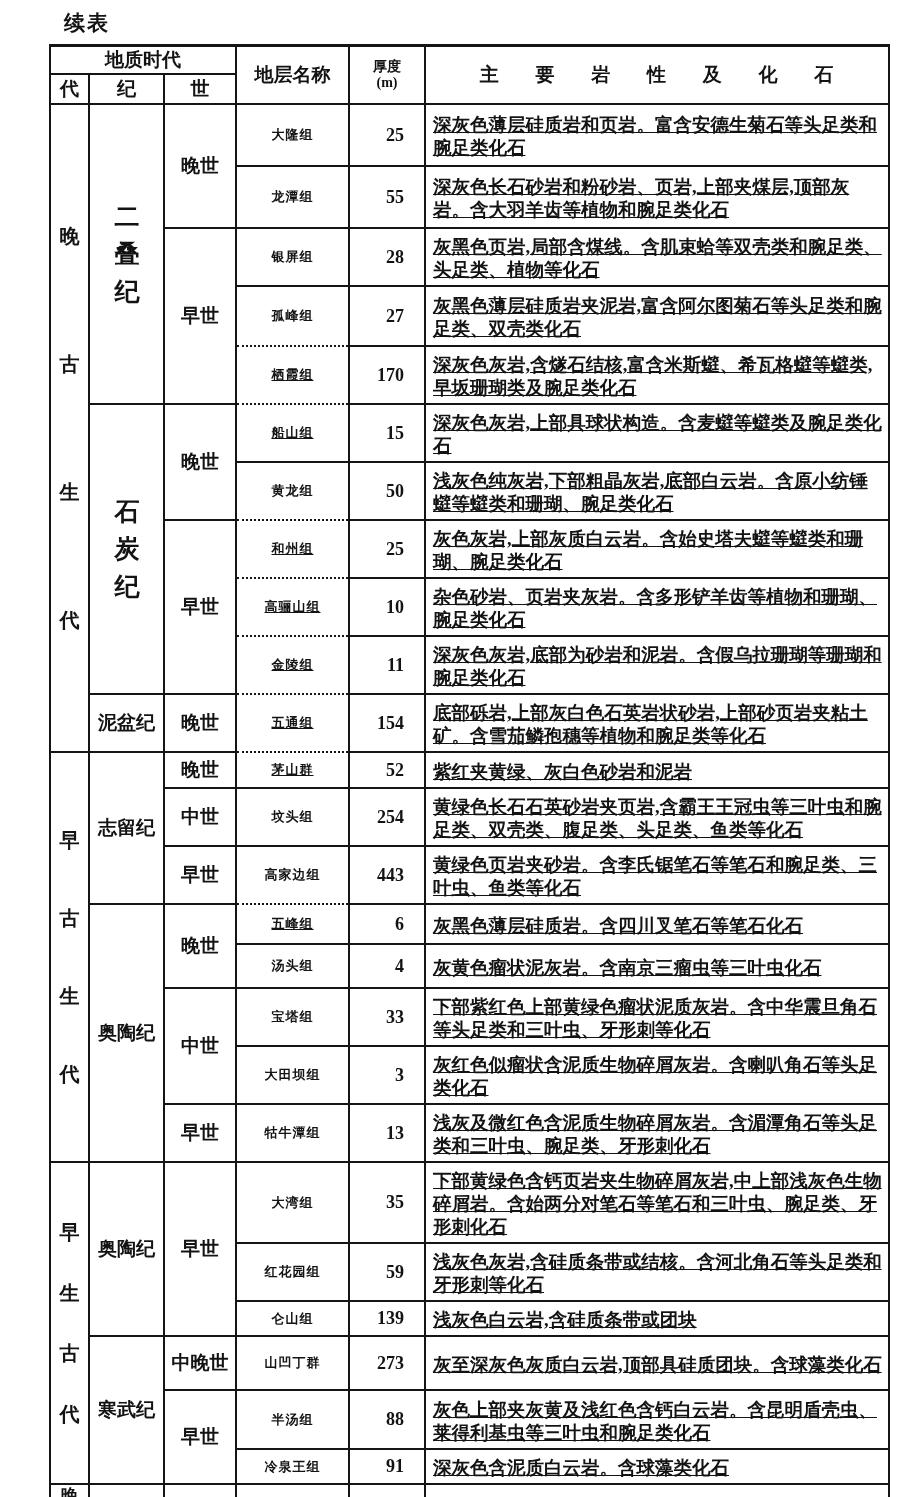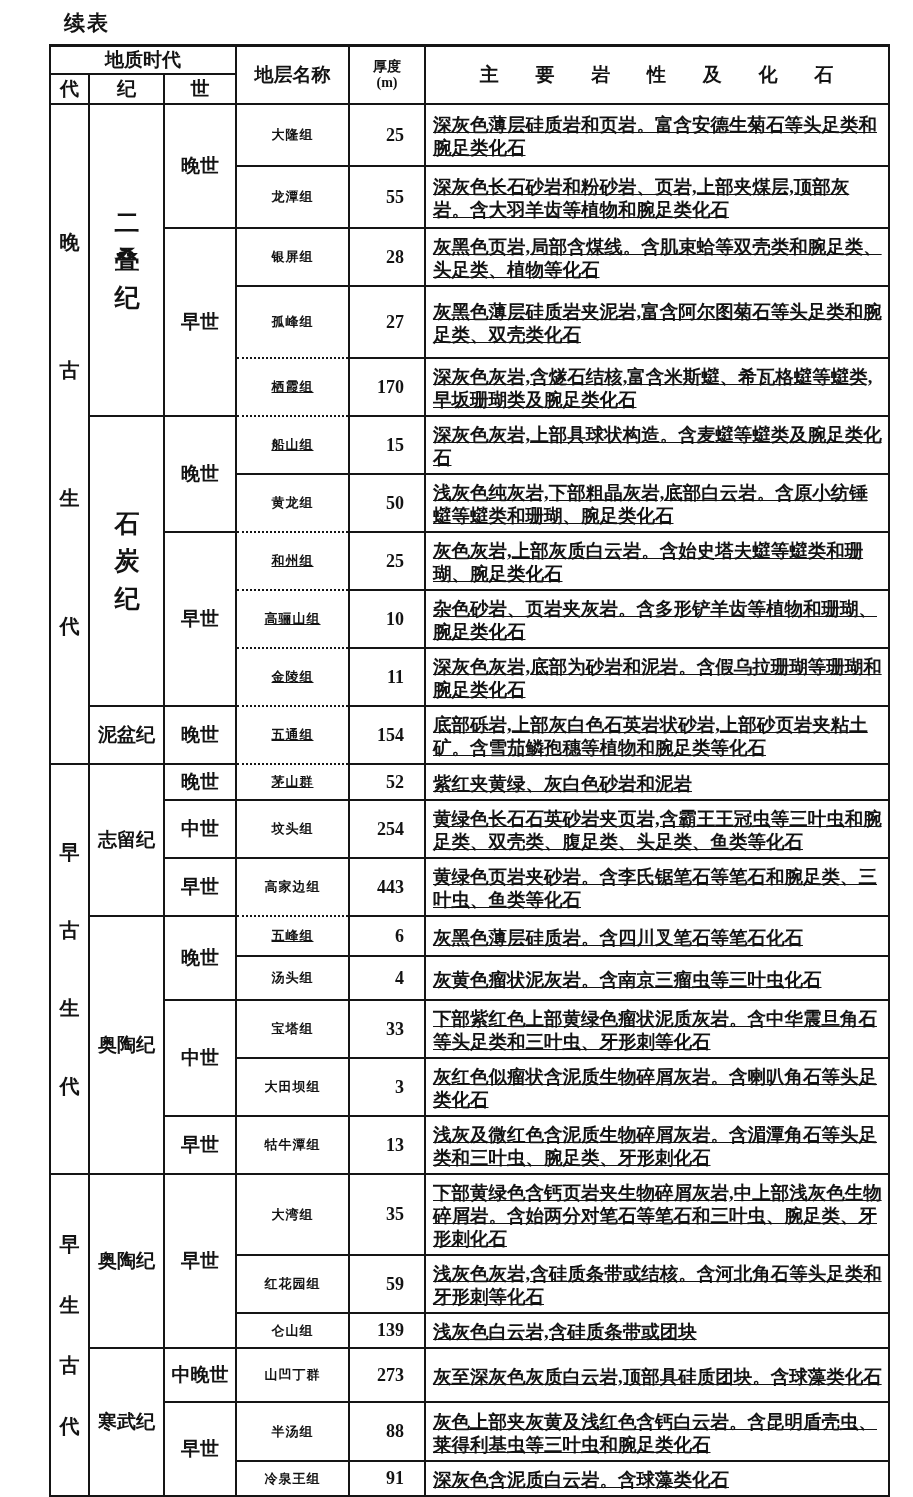--- a/index.html
+++ b/index.html
@@ -107,21 +107,21 @@
     <td class="name-cell">龙潭组</td>
     <td class="thick-cell">55</td>
     <td class="desc-cell">深灰色长石砂岩和粉砂岩、页岩,上部夹煤层,顶部灰岩。含大羽羊齿等植物和腕足类化石</td>
   </tr>
   <tr style="height:58px">
     <td class="epoch-cell" rowspan="3">早世</td>
     <td class="name-cell">银屏组</td>
     <td class="thick-cell">28</td>
     <td class="desc-cell">灰黑色页岩,局部含煤线。含肌束蛤等双壳类和腕足类、头足类、植物等化石</td>
   </tr>
-  <tr style="height:72px">
+  <tr style="height:60px">
     <td class="name-cell">孤峰组</td>
     <td class="thick-cell">27</td>
     <td class="desc-cell">灰黑色薄层硅质岩夹泥岩,富含阿尔图菊石等头足类和腕足类、双壳类化石</td>
   </tr>
   <tr style="height:56px">
     <td class="name-cell dt">栖霞组</td>
     <td class="thick-cell">170</td>
     <td class="desc-cell">深灰色灰岩,含燧石结核,富含米斯䗴、希瓦格䗴等䗴类,早坂珊瑚类及腕足类化石</td>
   </tr>
 

